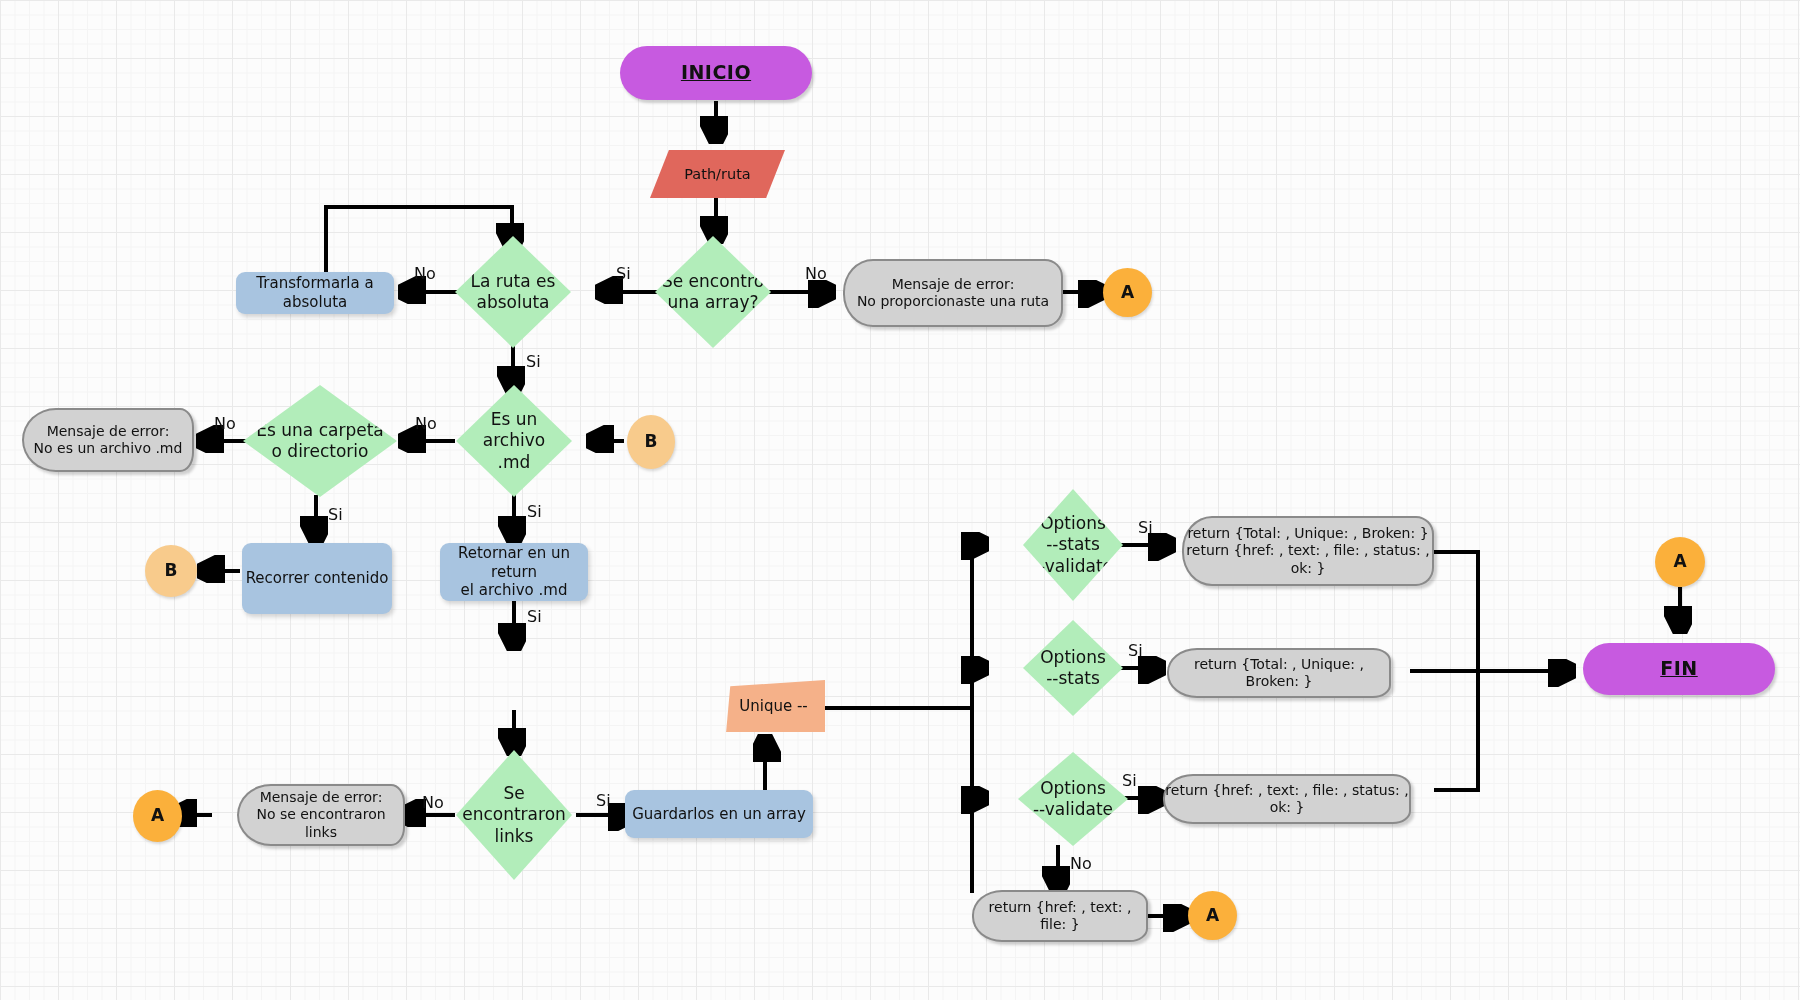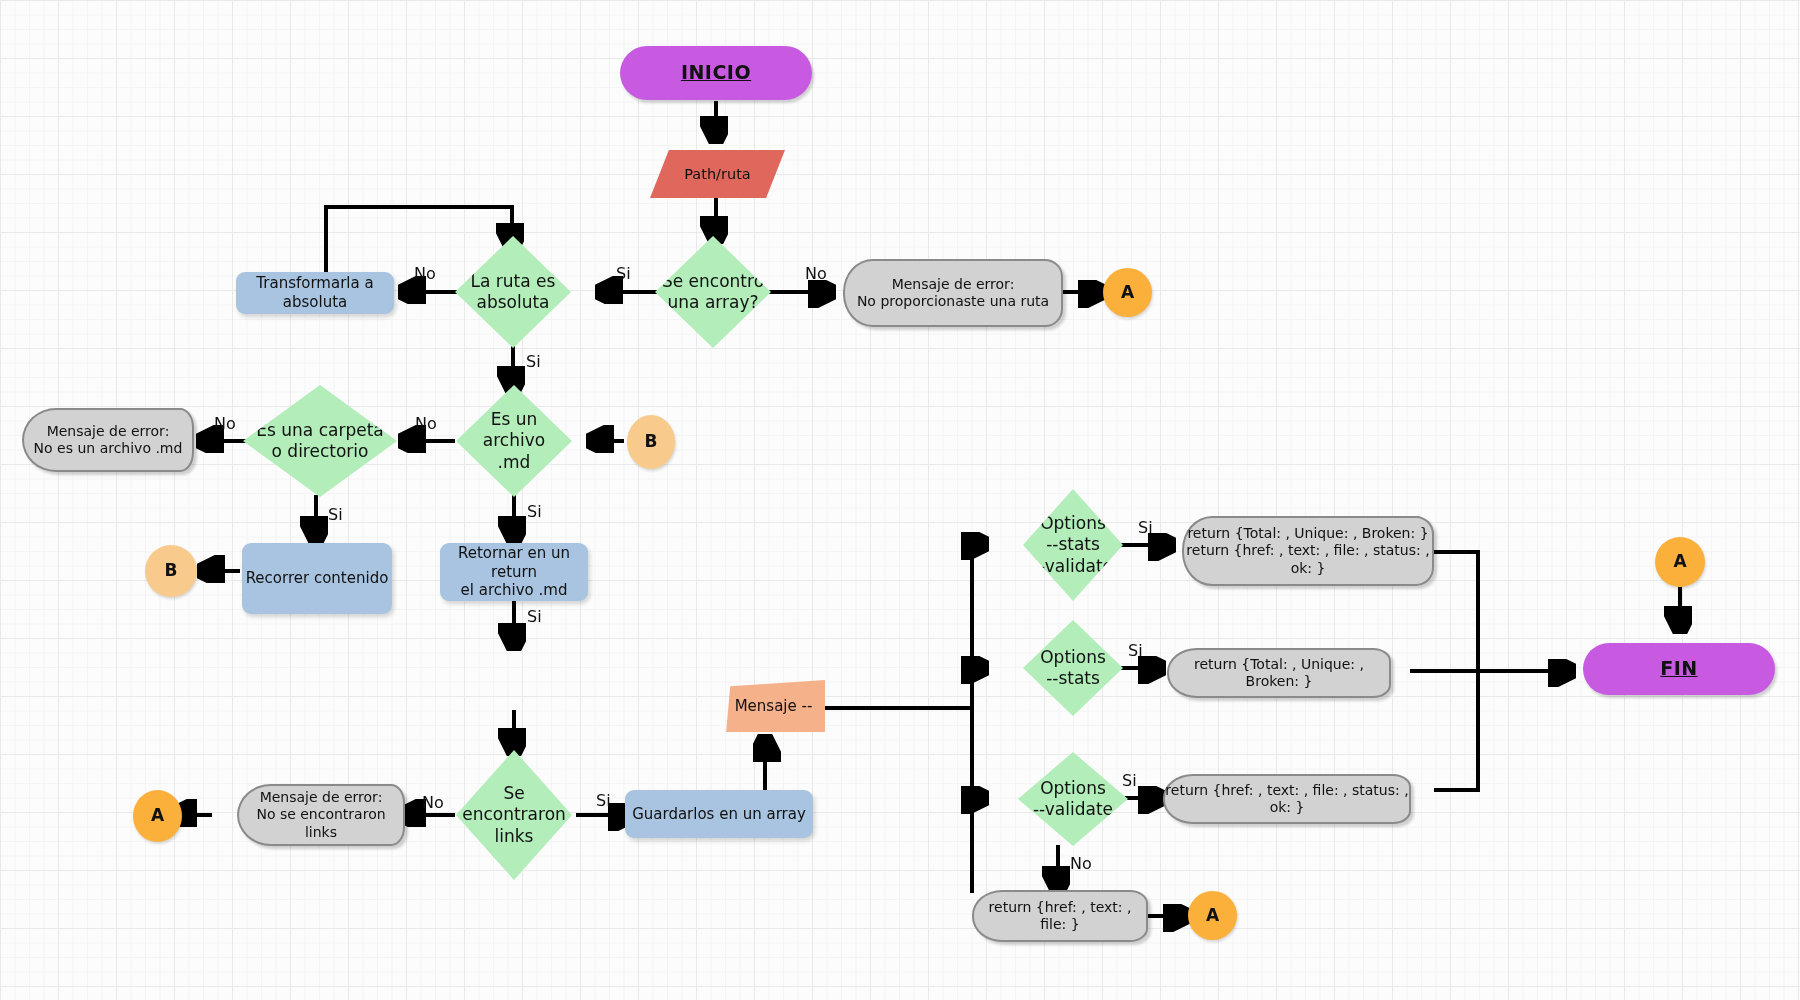--- a/index.html
+++ b/index.html
@@ -251,21 +251,21 @@
 
   <div class="node connector" style="left:133px;top:790px;width:49px;height:52px;">
     <span>A</span>
   </div>
 
   <div class="node process" style="left:625px;top:790px;width:188px;height:48px;">
     <span>Guardarlos en un array</span>
   </div>
 
   <div class="node trapezoid" style="left:722px;top:680px;width:103px;height:52px;">
-    <span>Mensaje --</span>
+    <span>Unique --</span>
   </div>
 
   <div class="node decision" style="left:1023px;top:489px;width:100px;height:112px;">
     <span>Options
 --stats
 --validate</span>
   </div>
 
   <div class="node decision" style="left:1023px;top:620px;width:100px;height:96px;">
     <span>Options

